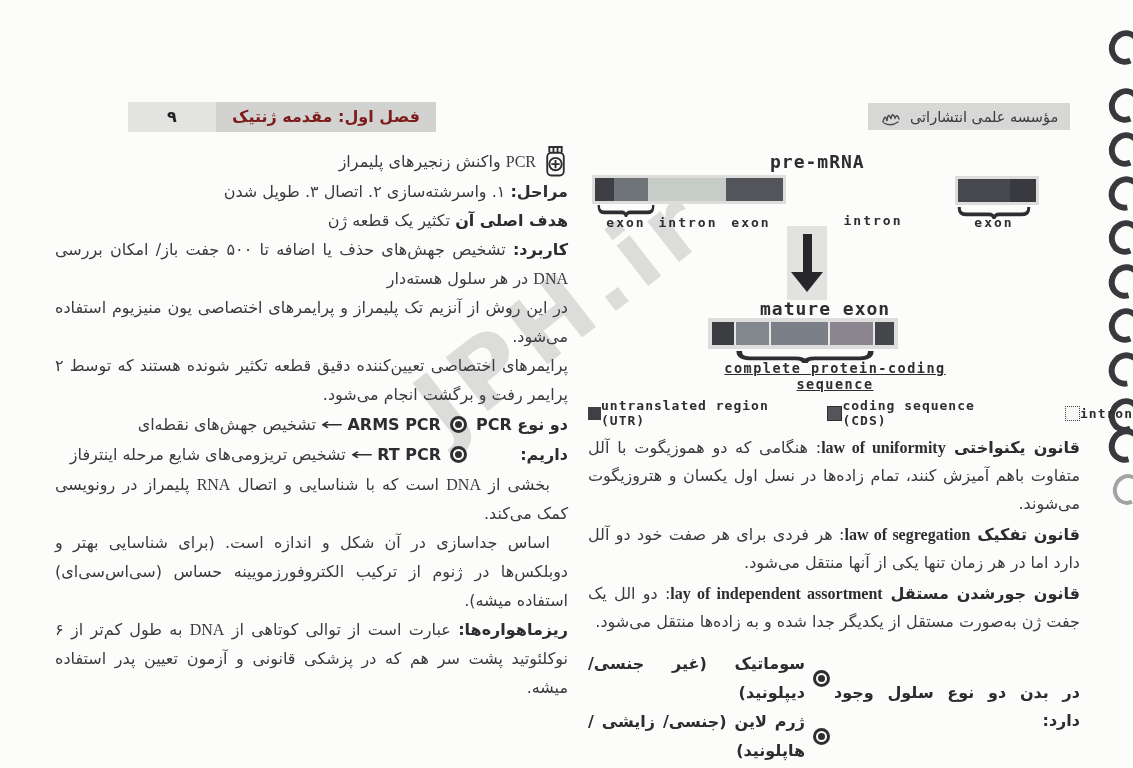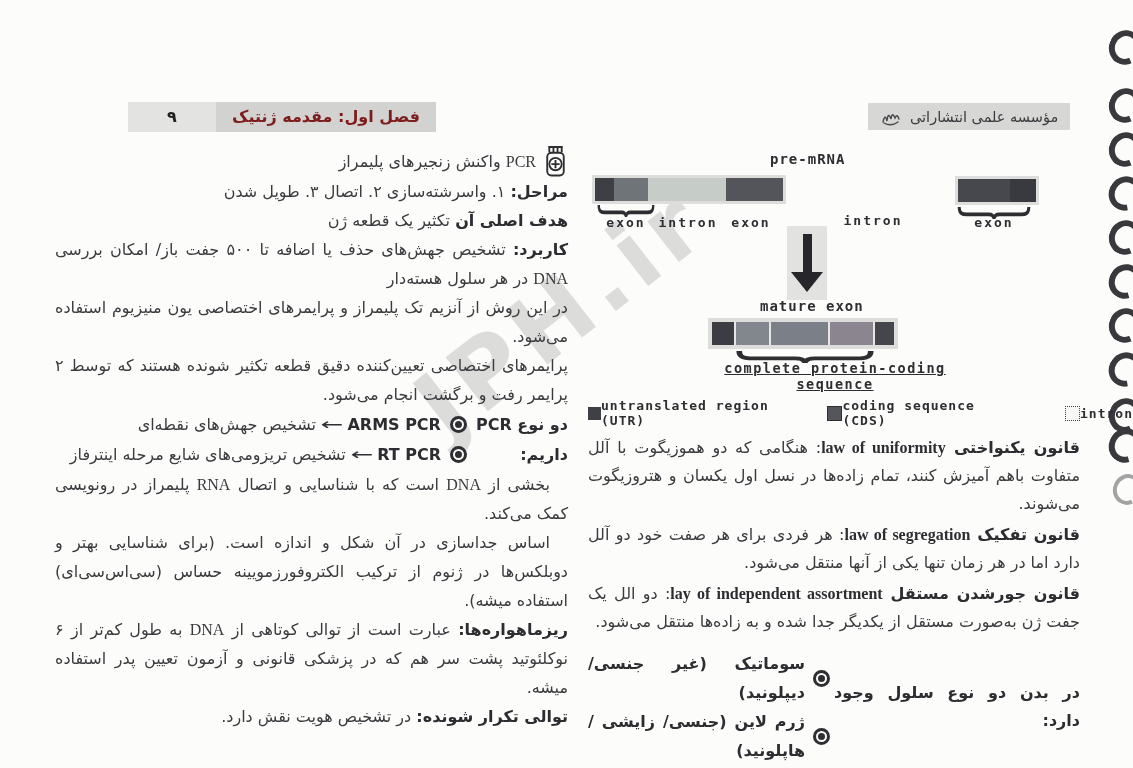--- a/index.html
+++ b/index.html
@@ -53,21 +53,21 @@
   .col-right p{margin:0 0 3px 0;}
   .cell-block{display:flex;direction:rtl;margin-top:13px;align-items:center;gap:4px;}
   .cell-label{width:246px;flex:none;}
   .cell-items{flex:1;}
   .cell-item{display:flex;direction:rtl;align-items:center;gap:8px;line-height:29px;}
 
   
   .diagram{position:absolute;inset:0;z-index:2;}
   .mono{font-family:"DejaVu Sans Mono","Liberation Mono",monospace;font-weight:bold;
         color:#2e2e32;}
-  .d-label{position:absolute;font-size:14px;letter-spacing:1px;}
+  .d-label{position:absolute;font-size:18px;letter-spacing:1px;}
   .bar-wrap{position:absolute;background:#dddddb;padding:3px;}
   .bar{display:flex;height:23px;width:100%;}
   .seg{height:100%;}
   .brace{position:absolute;}
   .seg-label{position:absolute;font-size:13px;letter-spacing:2px;text-align:center;}
   .arrow-strip{position:absolute;left:787px;top:226px;width:40px;height:74px;background:#e2e2e0;
                display:flex;flex-direction:column;align-items:center;justify-content:center;}
   .arrow-shaft{width:9px;height:38px;background:#27272b;}
   .arrow-head{width:0;height:0;border-left:16px solid transparent;
               border-right:16px solid transparent;border-top:20px solid #27272b;}
@@ -146,21 +146,20 @@
       <span class="pcr-label"><span class="b">داریم:</span></span>
       <span class="bullet"></span>
       <span><span class="b en">RT PCR</span></span>
       <span class="arrow-glyph">←</span>
       <span>تشخیص تریزومی‌های شایع مرحله اینترفاز</span>
     </div>
 
     <p class="indent1"><span>بخشی از </span><span class="en sf">DNA</span><span> است که با شناسایی و اتصال </span><span class="en sf">RNA</span><span> پلیمراز در رونویسی کمک می‌کند.</span></p>
     <p class="indent1"><span>اساس جداسازی در آن شکل و اندازه است. (برای شناسایی بهتر و دوبلکس‌ها در ژنوم از ترکیب الکتروفورزمویینه حساس (سی‌اس‌سی‌ای) استفاده میشه).</span></p>
     <p class="just"><span class="b">ریزماهواره‌ها:</span><span> عبارت است از توالی کوتاهی از </span><span class="en sf">DNA</span><span> به طول کم‌تر از ۶ نوکلئوتید پشت سر هم که در پزشکی قانونی و آزمون تعیین پدر استفاده میشه.</span></p>
-    <p><span class="b">توالی تکرار شونده:</span><span> در تشخیص هویت نقش دارد.</span></p>
   </div>
 
   <div class="diagram">
 
     <div class="d-label mono" style="left:770px;top:151px;">pre-mRNA</div>
 
     <div class="bar-wrap" style="left:592px;top:175px;width:188px;">
       <div class="bar">
           <div class="seg" style="flex-grow: 18; background: rgb(62, 63, 68);"></div>
           <div class="seg" style="flex-grow: 33; background: rgb(110, 116, 120);"></div>

